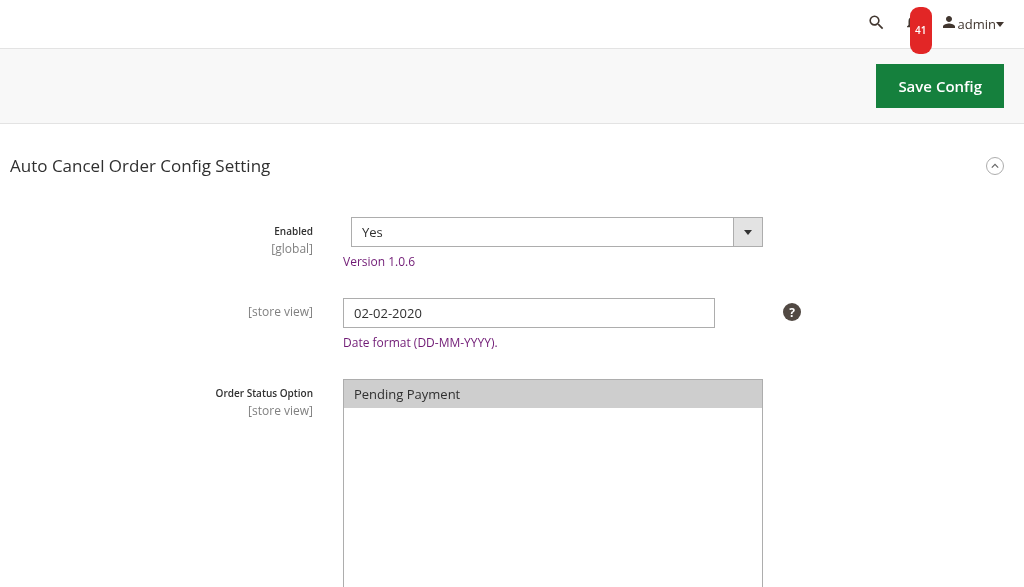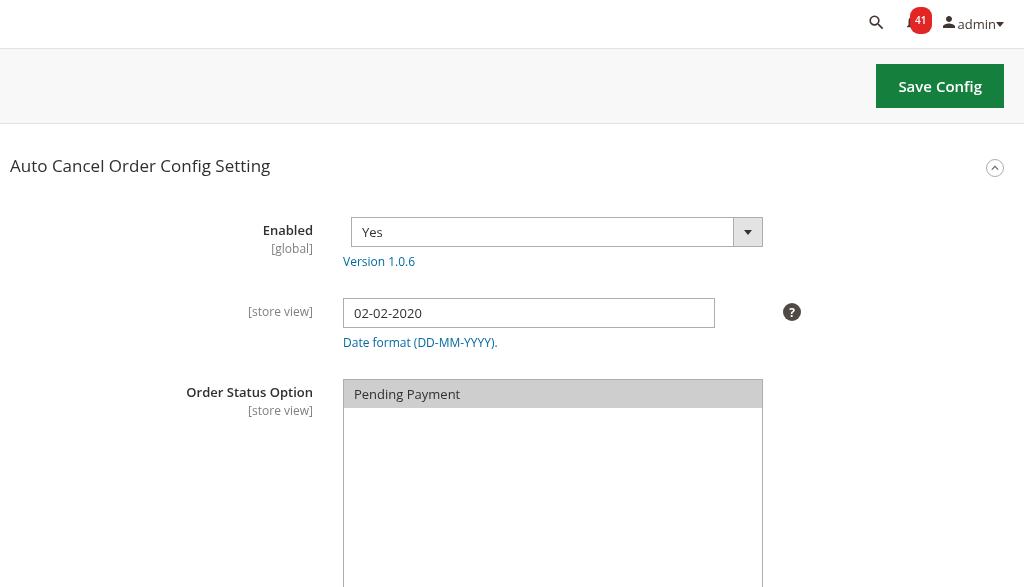--- a/index.html
+++ b/index.html
@@ -29,21 +29,21 @@
   }
   .notif-badge {
     position: absolute;
     top: -6px;
     right: -10px;
     background: #e22626;
     color: #fff;
     font-size: 10px;
     font-weight: 600;
     border-radius: 9px;
-    padding: 7px 5px;
+    padding: 17px 5px;
     line-height: 13px;
     min-width: 18px;
     text-align: center;
   }
   .admin-group {
     display: flex;
     align-items: center;
     gap: 0;
     cursor: pointer;
   }
@@ -76,21 +76,21 @@
     cursor: pointer;
     font-family: inherit;
   }
 
   .content {
     padding: 30px 20px 20px 10px;
   }
 
   .section-header {
     display: flex;
-    align-items: flex-end;
+    align-items: center;
     justify-content: space-between;
     padding: 0 0 12px 0;
   }
   .section-title {
     font-size: 17px;
     color: #303030;
     font-weight: 400;
   }
   .collapse-icon {
     width: 18px; height: 18px;
@@ -111,21 +111,21 @@
     align-items: flex-start;
     margin-bottom: 28px;
   }
   .label-col {
     width: 333px;
     text-align: right;
     padding-right: 30px;
     padding-top: 4px;
   }
   .field-label {
-    font-size: 13px;
+    font-size: 10px;
     font-weight: 600;
     color: #303030;
     line-height: 1.3;
   }
   .field-scope {
     display: block;
     font-size: 12px;
     color: #808080;
     font-weight: 400;
     margin-top: 1px;
@@ -173,21 +173,21 @@
     border: 1px solid #adadad;
     padding: 6px 10px;
     font-size: 13px;
     color: #303030;
     height: 30px;
     font-family: inherit;
   }
 
   .field-hint {
     font-size: 12px;
-    color: #0369a1;
+    color: #701a75;
     margin-top: 6px;
   }
 
   .tooltip-icon {
     position: absolute;
     left: 440px;
     top: 5px;
     width: 18px;
     height: 18px;
     border-radius: 50%;

